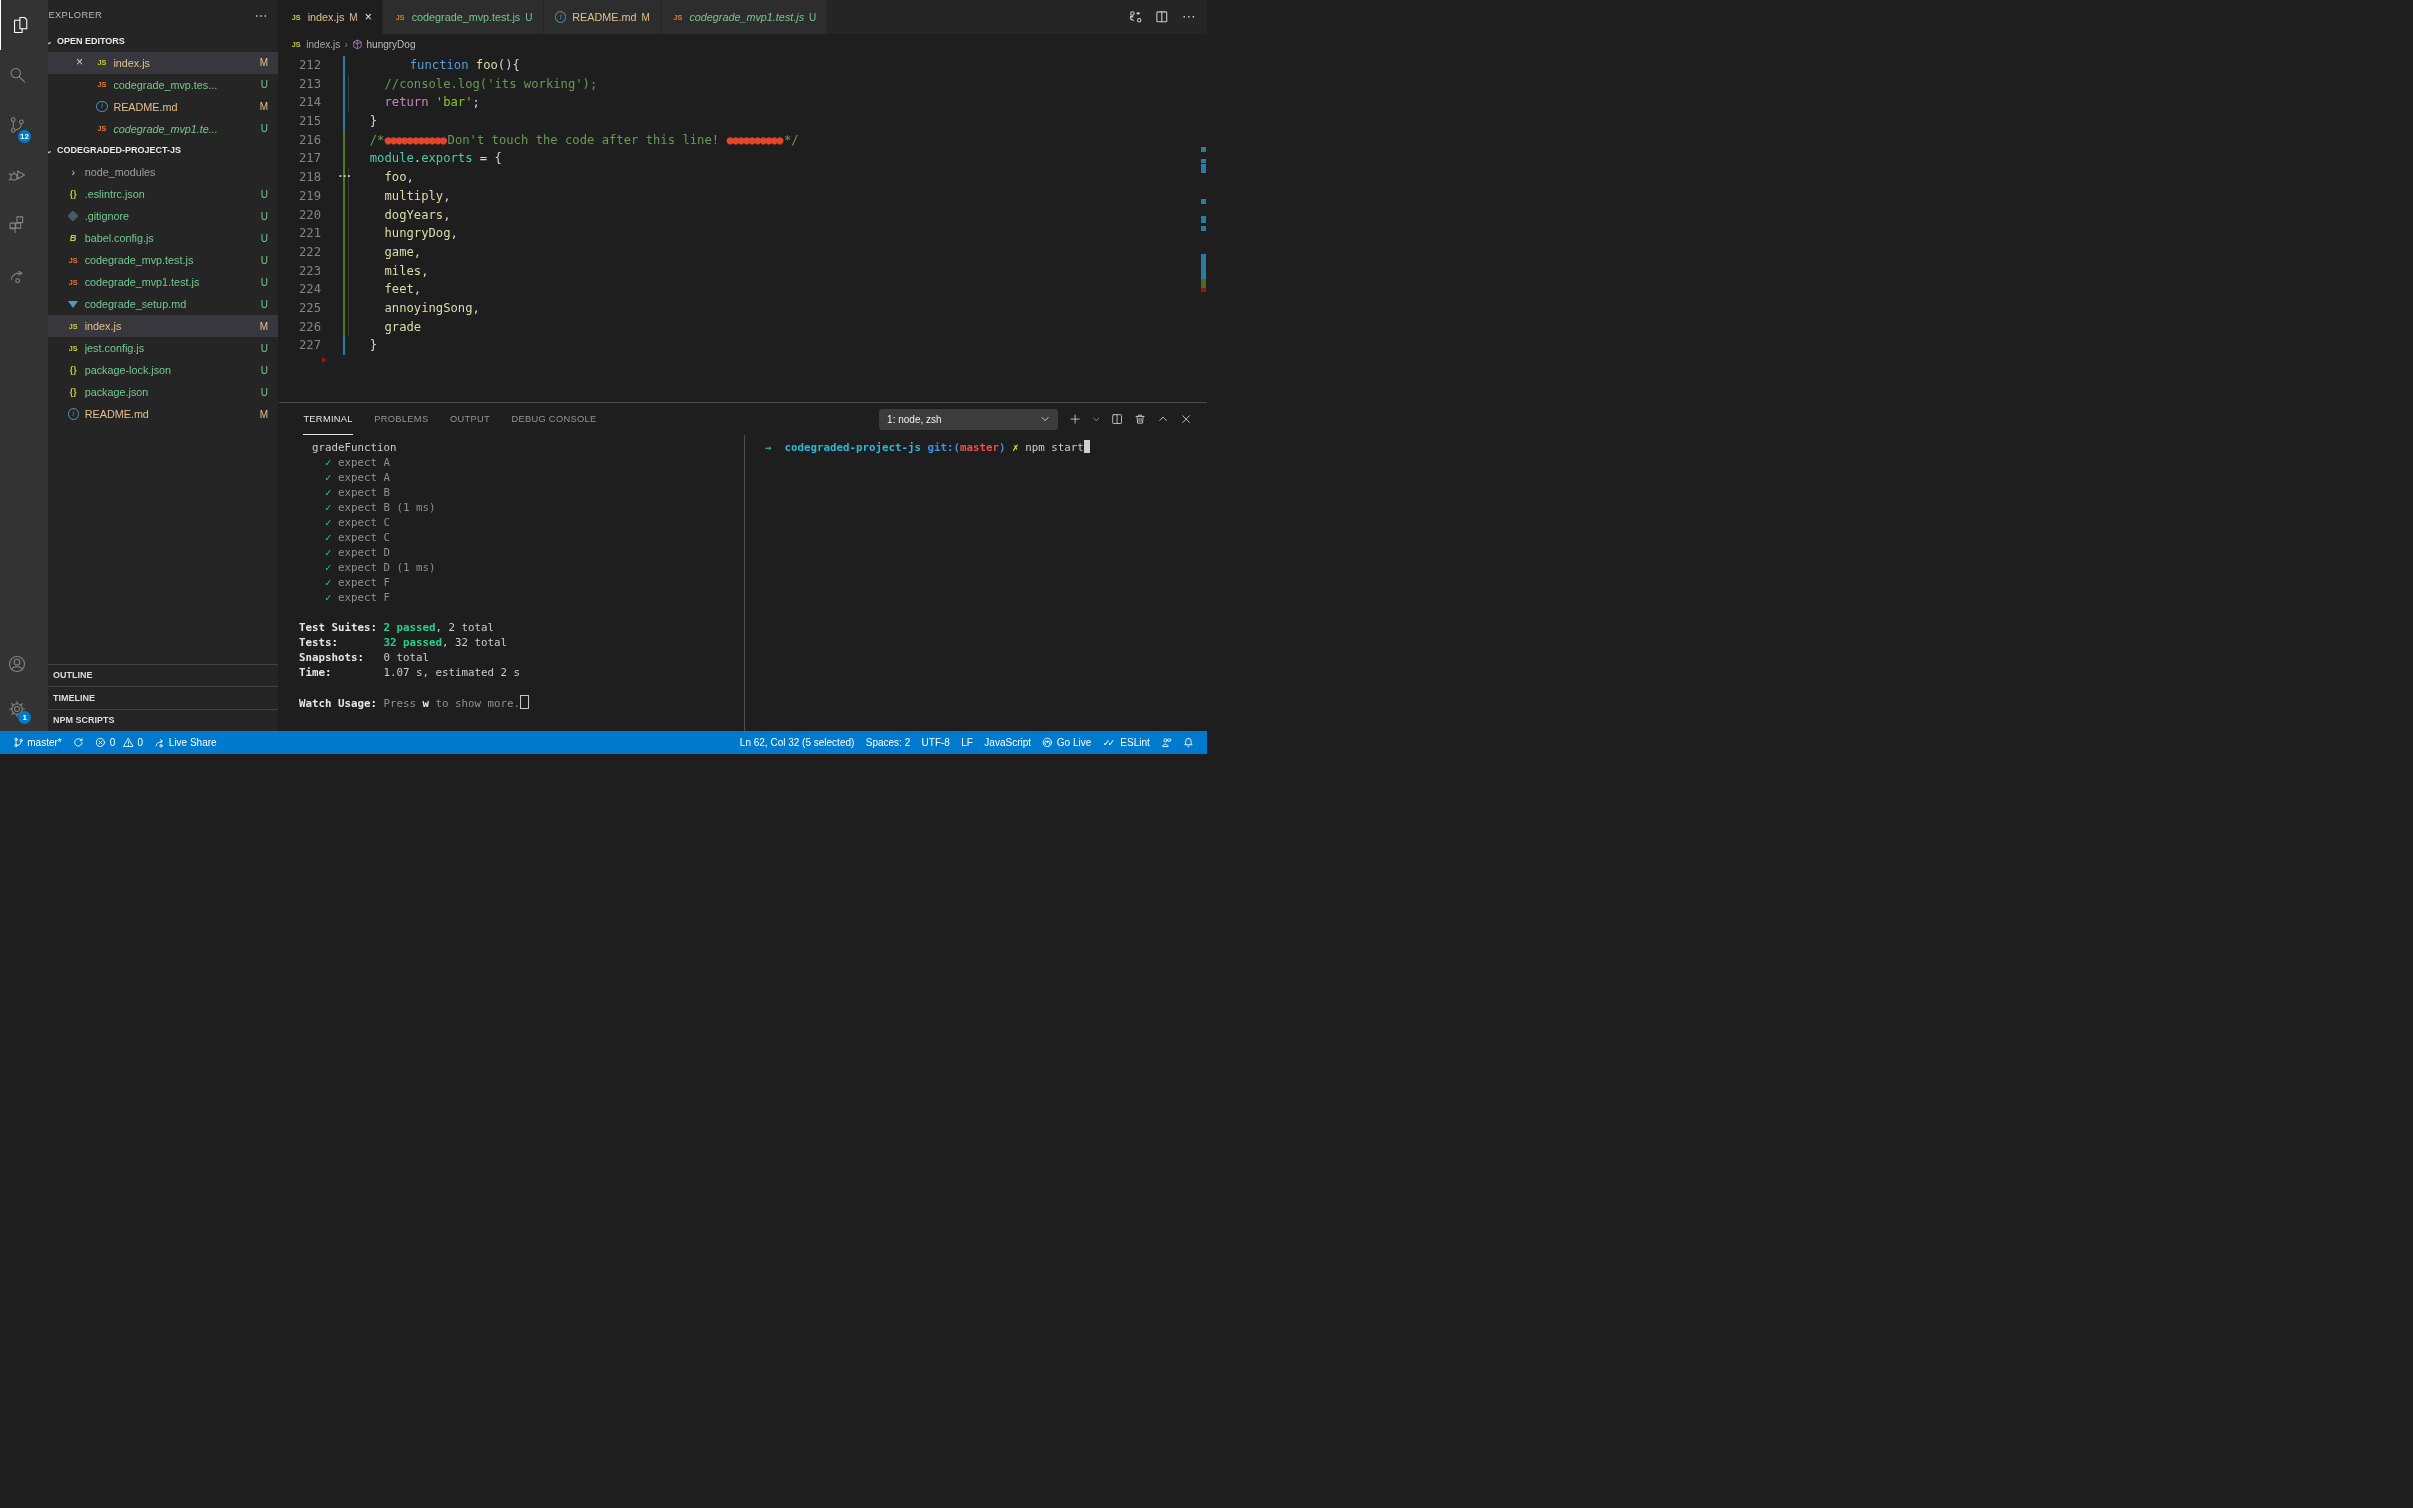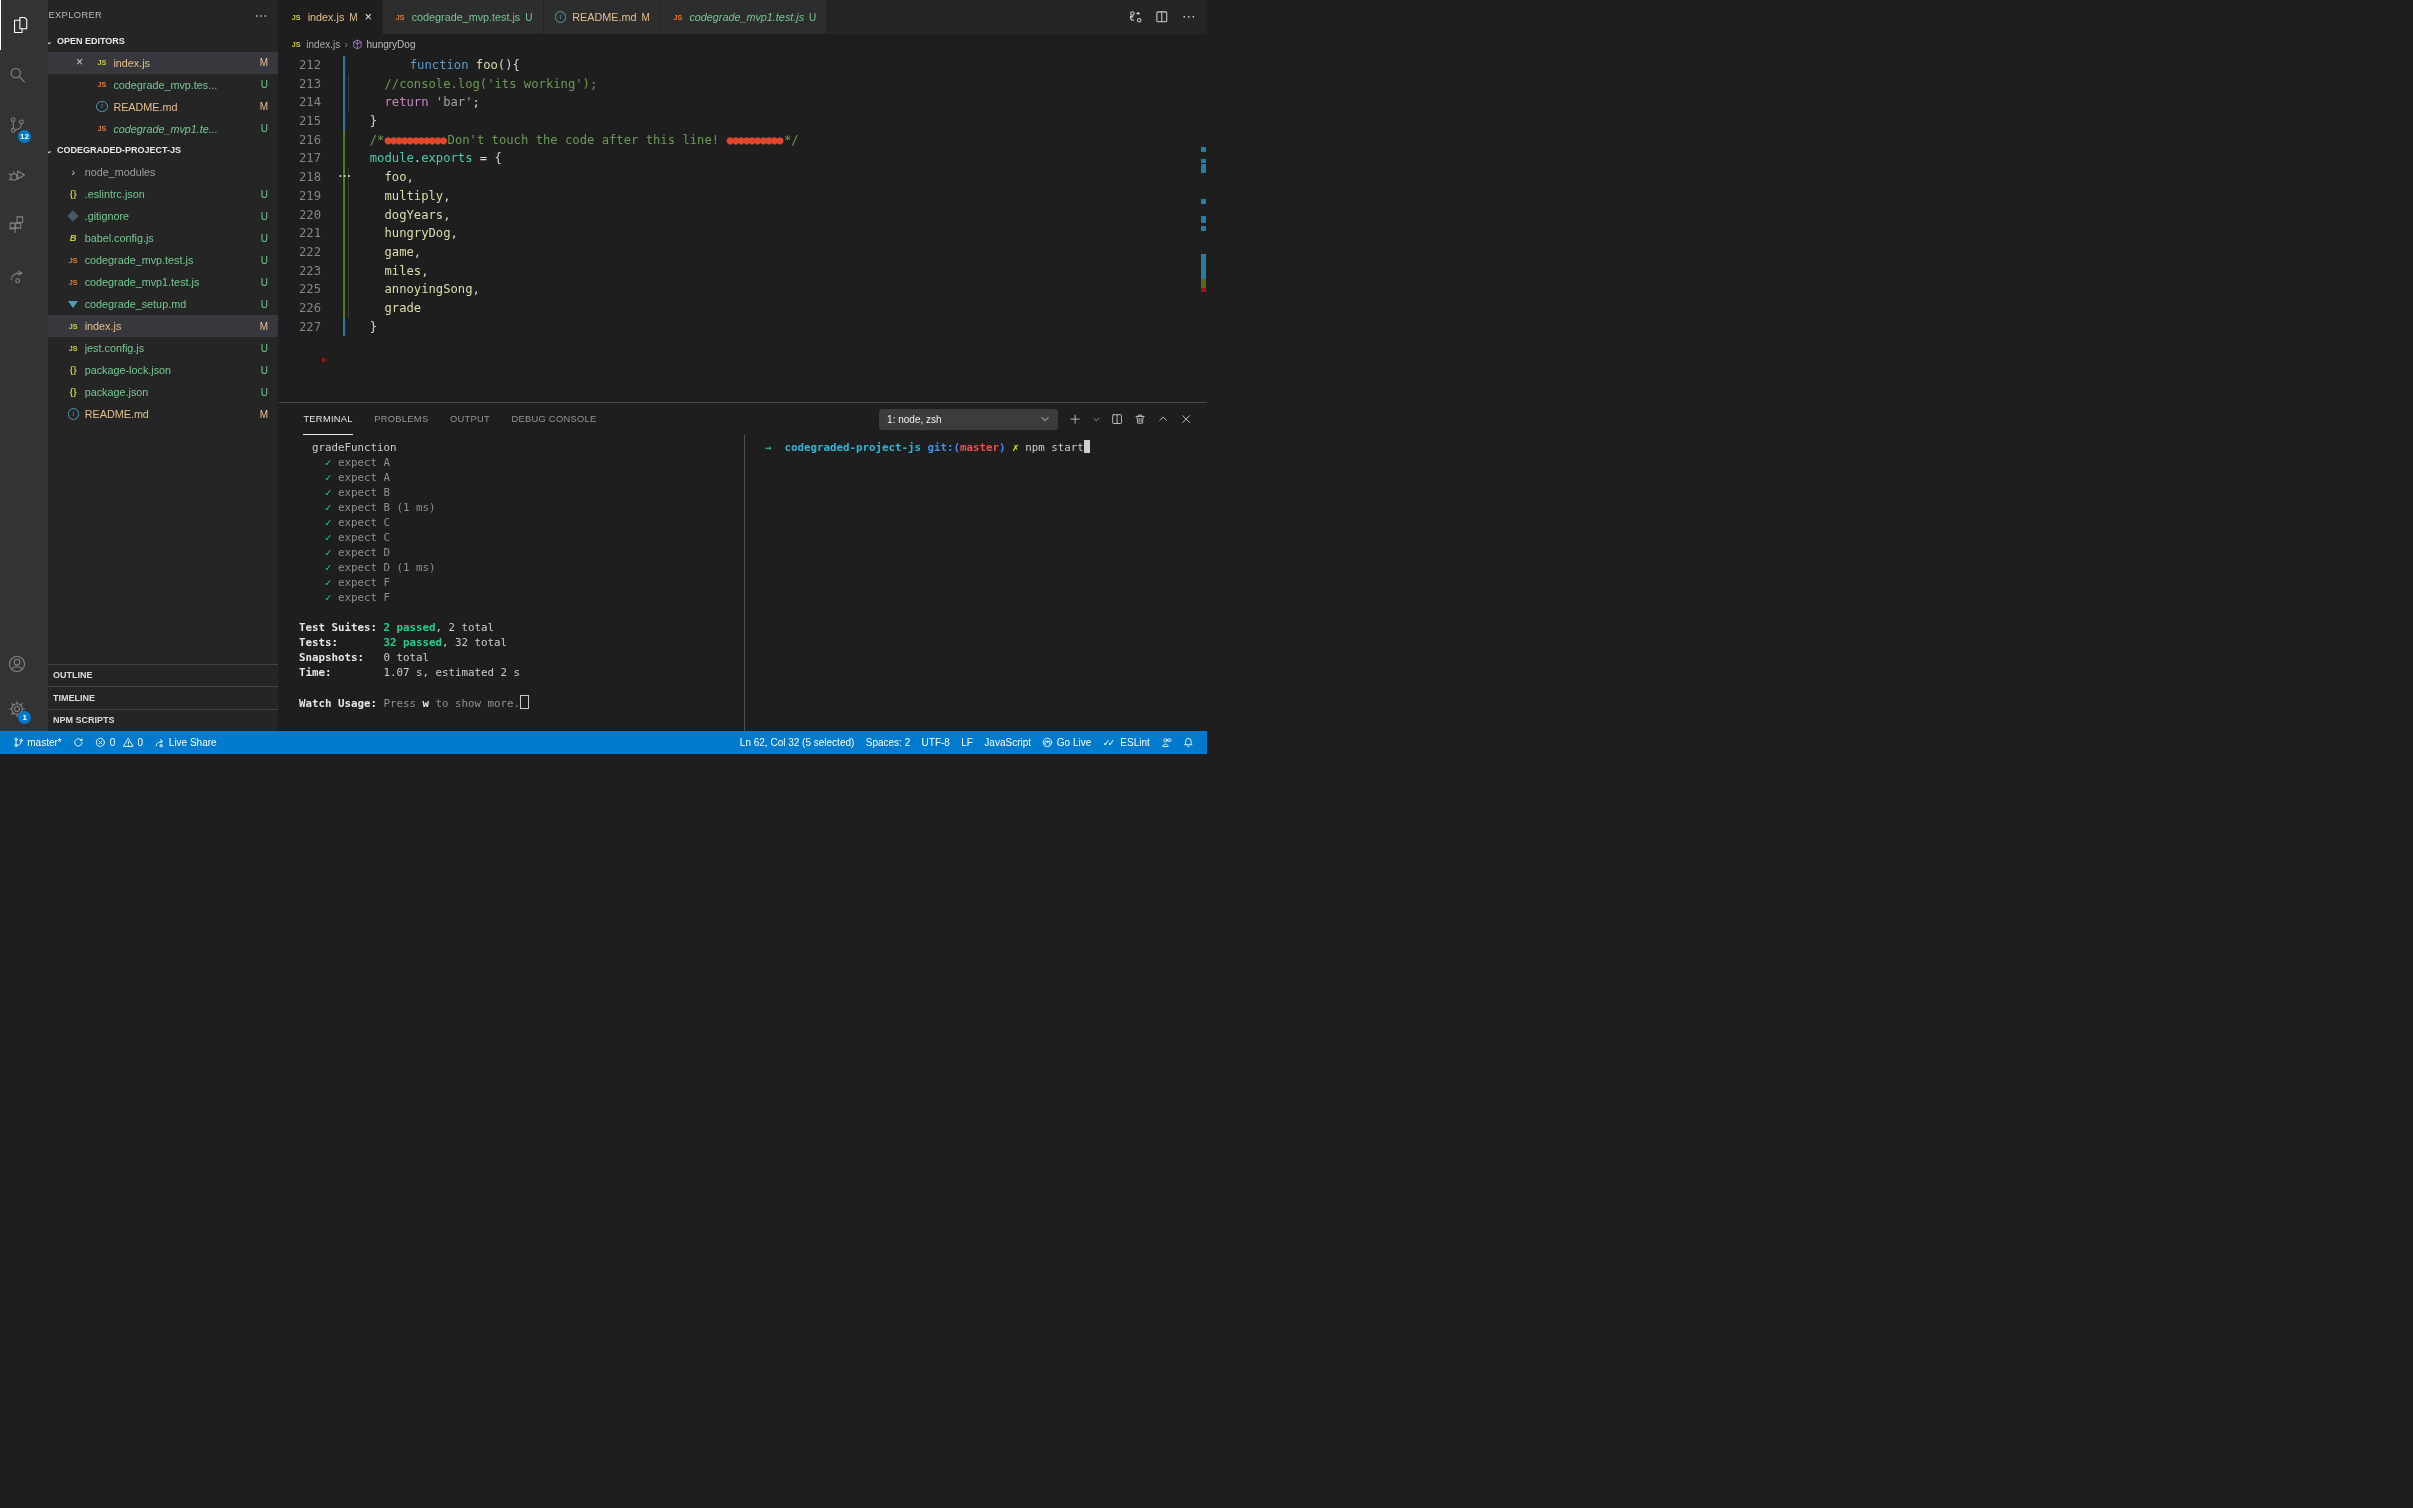--- a/index.html
+++ b/index.html
@@ -74,21 +74,21 @@
 
   #editor{position:absolute;top:56px;left:0;right:0;height:346px;overflow:hidden;}
   .cl{display:flex;height:18.7px;line-height:18.7px;font-size:12.2px;position:relative;gap:10px;}
   .cl .ln{width:42px;text-align:right;padding-right:11.5px;color:#858585;flex:none;}
   .cl .gbar{width:2.9px;flex:none;}
   .gbar.blue{background:#1b81a8;}
   .gbar.green{background:#4f7c0c;}
   .cl .ctext{white-space:pre;padding-left:14.4px;position:relative;}
   .cl .guide{position:absolute;left:69px;top:0;bottom:0;width:0.7px;background:#3c3c3c;}
   .tk-k{color:#569cd6;margin-left:40px;}.tk-f{color:#dcdcaa;}.tk-p{color:#d4d4d4;}.tk-c{color:#6a9955;}
-  .tk-r{color:#c586c0;}.tk-s{color:#a3a3a3;}.tk-y{color:#dcdcaa;}.tk-m{color:#4ec9b0;}
+  .tk-r{color:#c586c0;}.tk-s{color:#84cc16;}.tk-y{color:#dcdcaa;}.tk-m{color:#4ec9b0;}
   .tk-d{color:#e2462c;letter-spacing:-1.8px;margin-right:2.2px;}
   #hint-dots{position:absolute;left:60px;top:115px;color:#c8c8c8;font-size:8px;letter-spacing:1.4px;}
   #del-wedge{position:absolute;left:43px;top:301px;width:0;height:0;
              border-top:3.6px solid transparent;border-bottom:3.6px solid transparent;border-left:5px solid #94151b;}
   .ovr{position:absolute;right:1.4px;width:5px;}
 
   
   #panel{position:absolute;left:0;right:0;top:402px;bottom:0;background:#1e1e1e;border-top:0.7px solid #4a4a4a;}
   #panel-header{position:absolute;top:0;left:0;right:0;height:32px;display:flex;align-items:center;padding-left:24.4px;}
   .ptab{margin-right:21.5px;font-size:9.3px;letter-spacing:0.3px;color:#969696;cursor:pointer;height:100%;display:flex;align-items:center;box-sizing:border-box;border-bottom:0.7px solid transparent;}
@@ -431,20 +431,26 @@
         <div class="cl mono">
           <span class="ln">222</span>
           <span class="gbar green"></span>
           <span class="ctext"><span class="tk-y">  game</span><span class="tk-p">,</span></span>
           <span class="guide"></span>
         </div>
         <div class="cl mono">
           <span class="ln">223</span>
           <span class="gbar green"></span>
           <span class="ctext"><span class="tk-y">  miles</span><span class="tk-p">,</span></span>
+          <span class="guide"></span>
+        </div>
+        <div class="cl mono">
+          <span class="ln">224</span>
+          <span class="gbar green"></span>
+          <span class="ctext"><span class="tk-y">  feet</span><span class="tk-p">,</span></span>
           <span class="guide"></span>
         </div>
         <div class="cl mono">
           <span class="ln">225</span>
           <span class="gbar green"></span>
           <span class="ctext"><span class="tk-y">  annoyingSong</span><span class="tk-p">,</span></span>
           <span class="guide"></span>
         </div>
         <div class="cl mono">
           <span class="ln">226</span>

